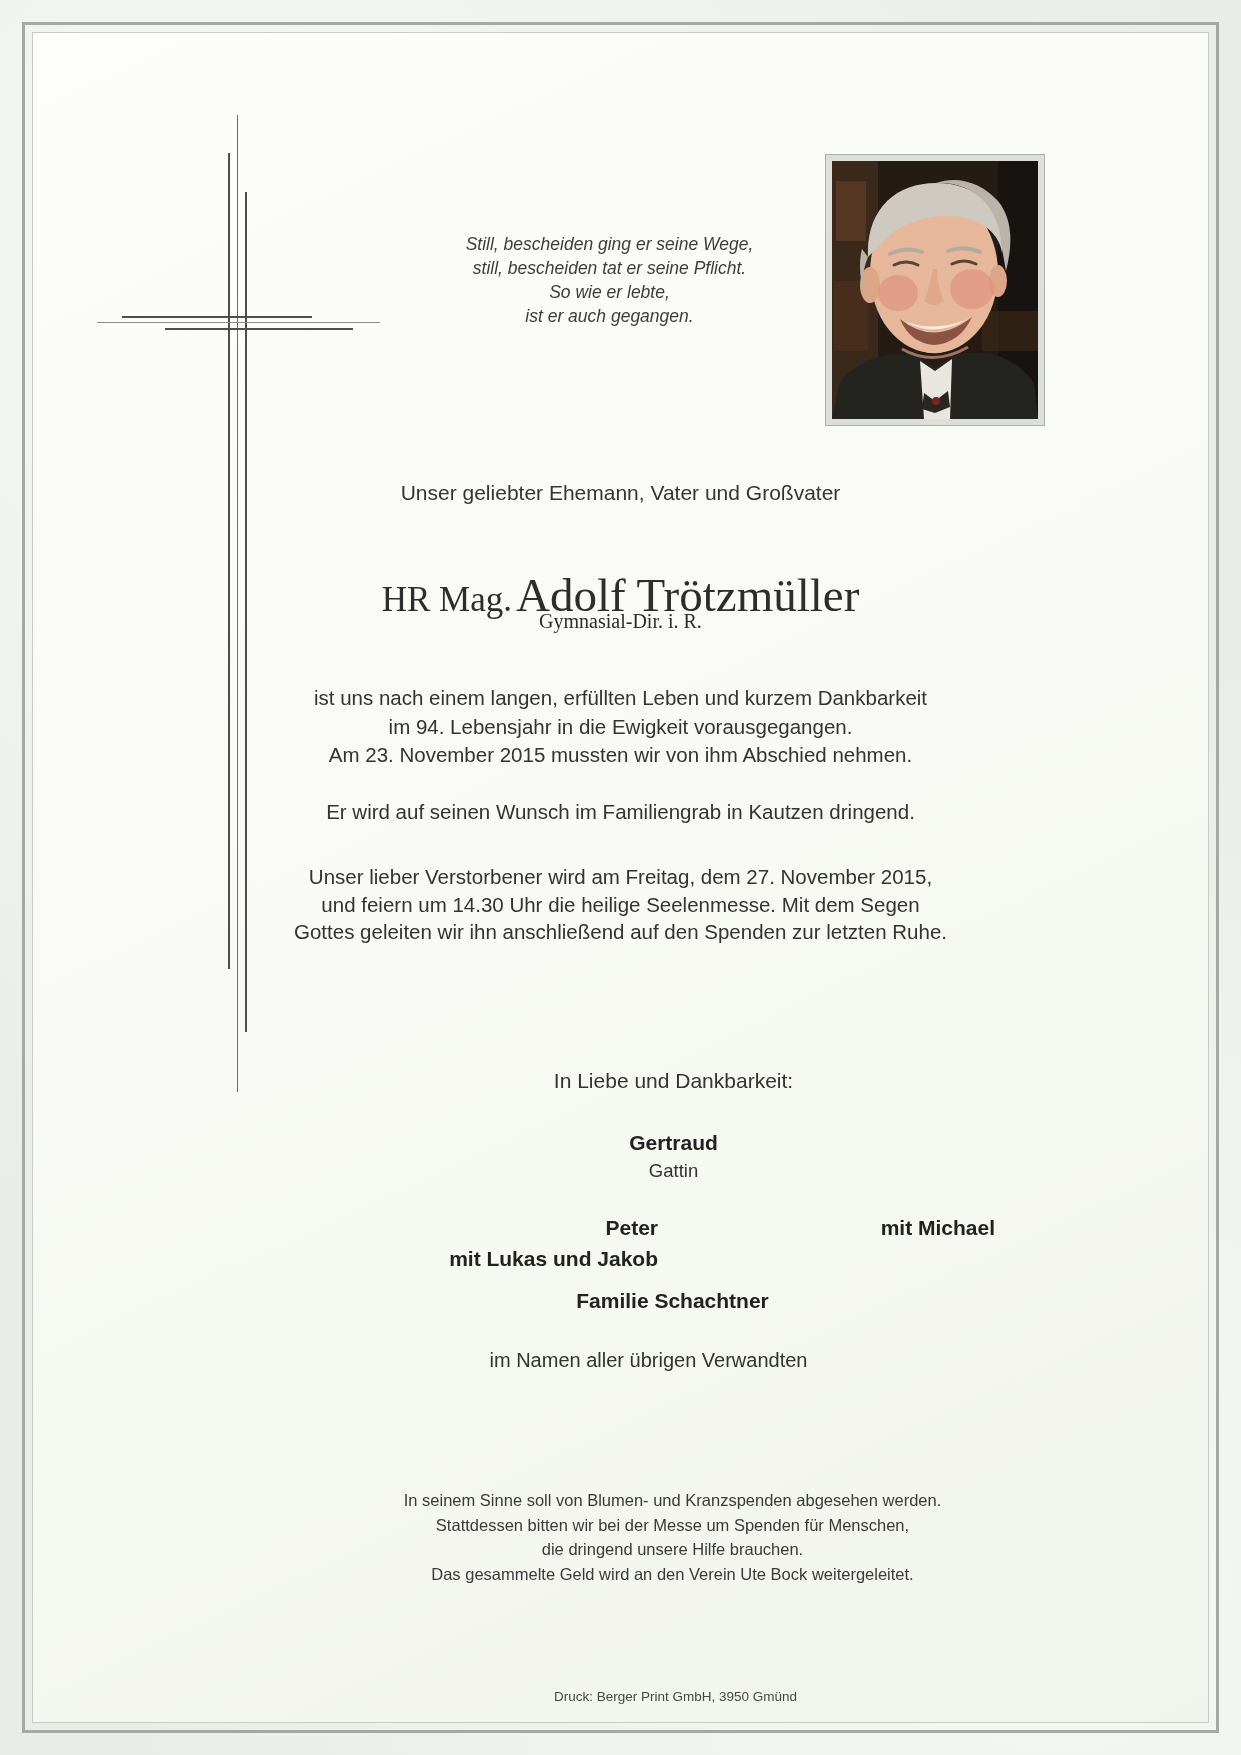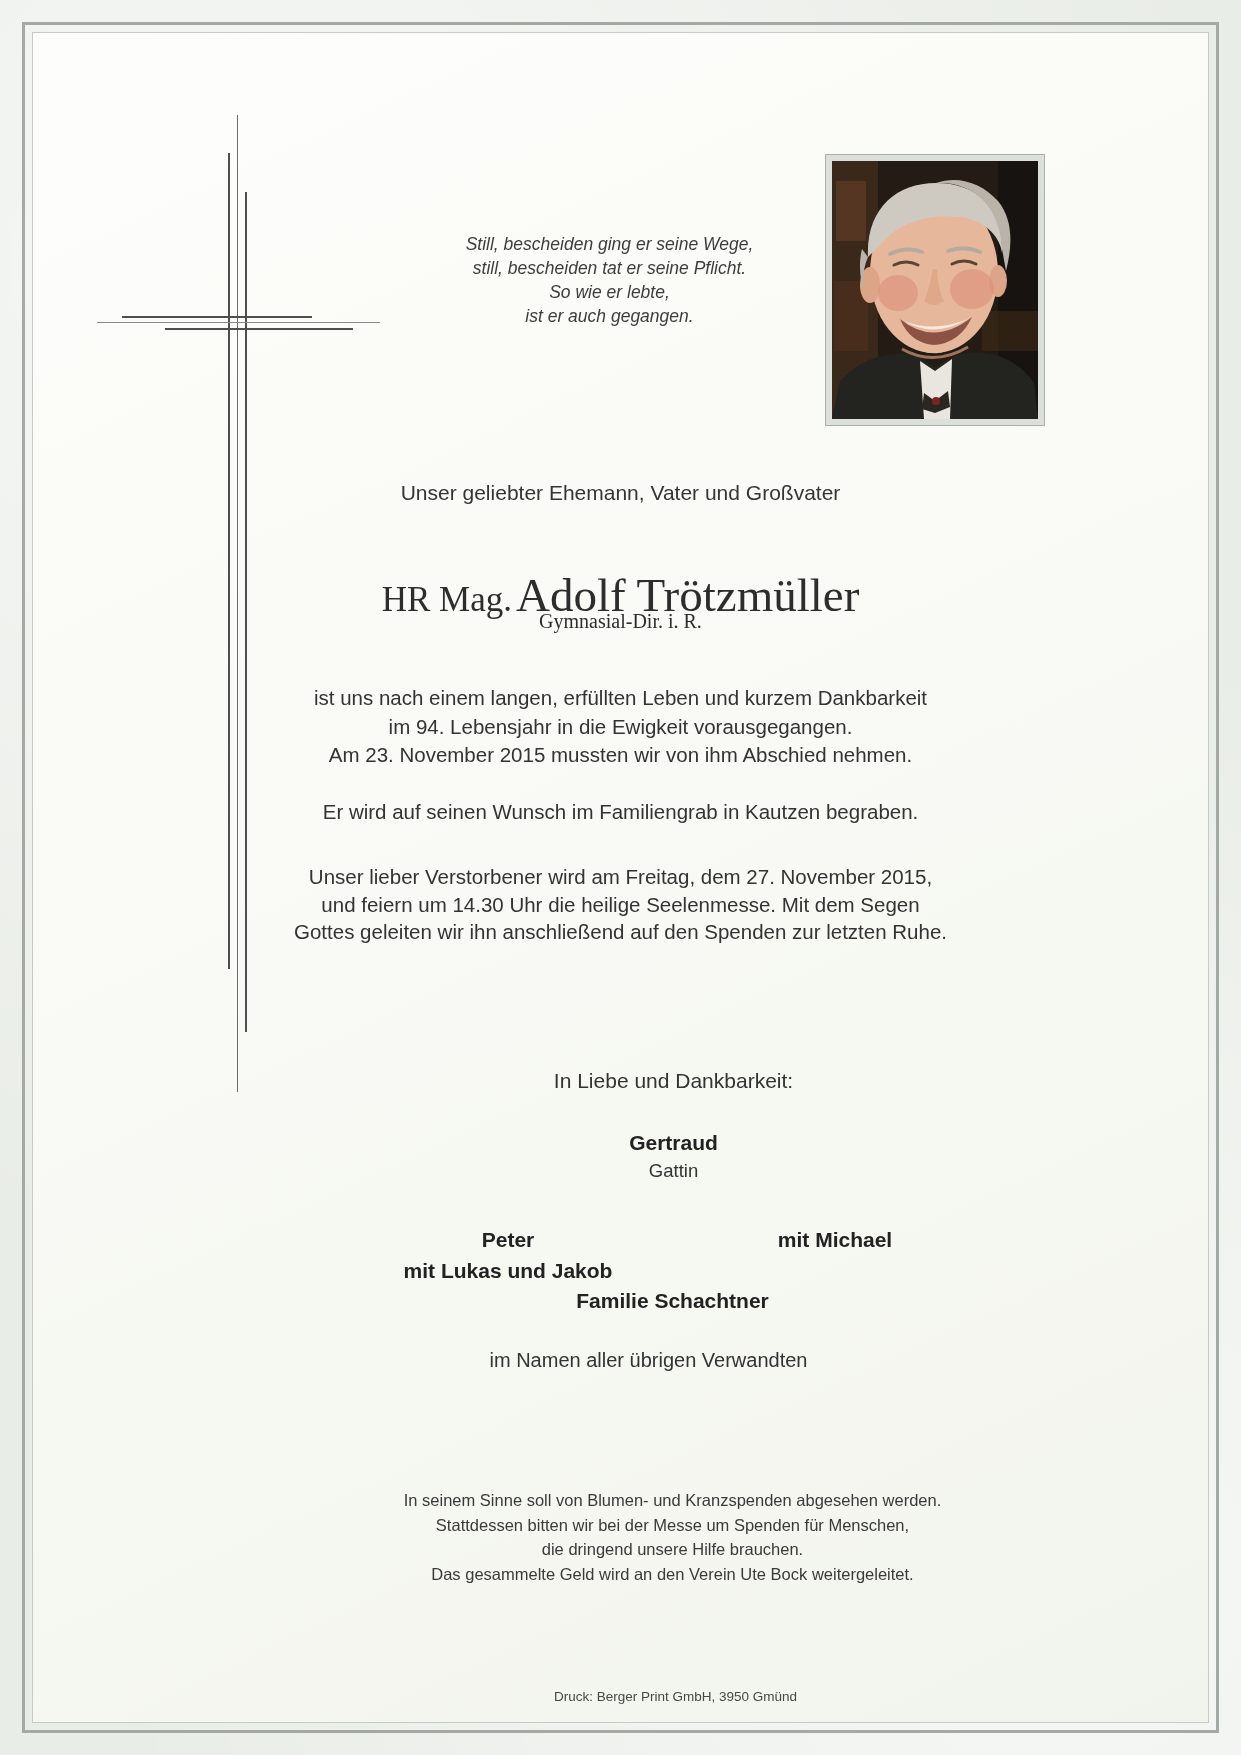--- a/index.html
+++ b/index.html
@@ -55,21 +55,21 @@
   .title      { top:568px;  font-family:"Liberation Serif", serif; color:#2d2d2d; }
   .title .prefix { font-size:35px; }
   .title .main   { font-size:47px; }
   .subtitle   { top:610px;  font-family:"Liberation Serif", serif; font-size:20px; color:#2d2d2d; }
   .para1      { top:684px;  font-size:20.5px; line-height:28.5px; }
   .para2      { top:800px;  font-size:20.5px; }
   .para3      { top:863px;  font-size:20.5px; line-height:27.5px; }
   .gratitude  { top:1069px; transform:translateX(53px); font-size:21px; }
   .widow-name { top:1131px; transform:translateX(53px); font-size:21px; font-weight:bold; color:#222; }
   .widow-rel  { top:1160px; transform:translateX(53px); font-size:18.5px; }
-  .name-col   { position:absolute; top:1212px; text-align:center; font-size:21px; font-weight:bold; line-height:31px; color:#222;margin-top:12px; }
+  .name-col   { position:absolute; top:1212px; text-align:right; font-size:21px; font-weight:bold; line-height:31px; color:#222; }
   .col-left   { left:358px; width:300px; }
   .col-right  { left:675px; width:320px; }
   .family     { top:1289px; transform:translateX(52px); font-size:21px; font-weight:bold; color:#222; }
   .others     { top:1349px; transform:translateX(28px); font-size:20px; }
   .donation   { top:1488px; transform:translateX(52px); font-size:16.5px; line-height:24.5px; color:#3a3a3a; }
   .footer     { top:1689px; transform:translateX(55px); font-size:13.5px; color:#474747; }
 </style>
 </head>
 <body>
 
@@ -145,21 +145,21 @@
     <span class="main"> <span>Adolf Trötzmüller</span></span>
   </div>
   <div class="tblock subtitle">Gymnasial-Dir. i. R.</div>
 
   <div class="tblock para1">
     <div>ist uns nach einem langen, erfüllten Leben und kurzem Dankbarkeit</div>
     <div>im 94. Lebensjahr in die Ewigkeit vorausgegangen.</div>
     <div>Am 23. November 2015 mussten wir von ihm Abschied nehmen.</div>
   </div>
 
-  <div class="tblock para2">Er wird auf seinen Wunsch im Familiengrab in Kautzen begraben.</div>
+  <div class="tblock para2">Er wird auf seinen Wunsch im Familiengrab in Kautzen dringend.</div>
 
   <div class="tblock para3">
     <div>Unser lieber Verstorbener wird am Freitag, dem 27. November 2015,</div>
     <div>und feiern um 14.30 Uhr die heilige Seelenmesse. Mit dem Segen</div>
     <div>Gottes geleiten wir ihn anschließend auf den Spenden zur letzten Ruhe.</div>
   </div>
 
   <div class="tblock gratitude">In Liebe und Dankbarkeit:</div>
 
   <div class="tblock widow-name">Gertraud</div>

